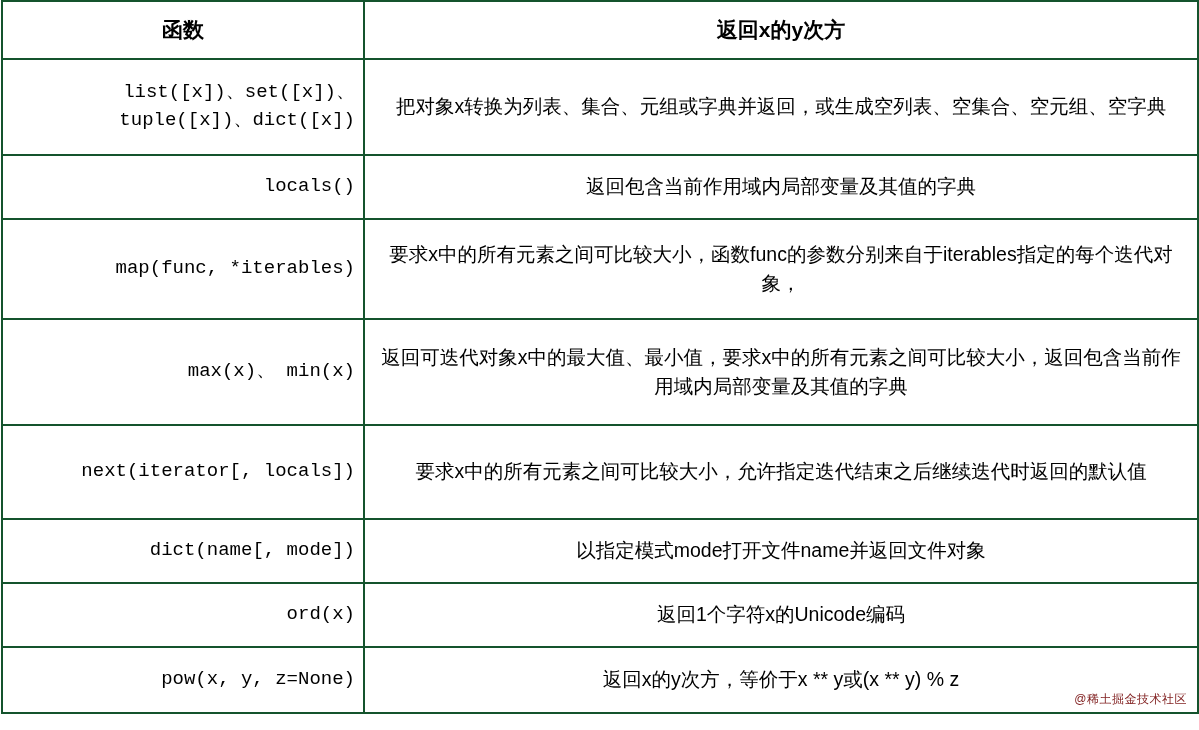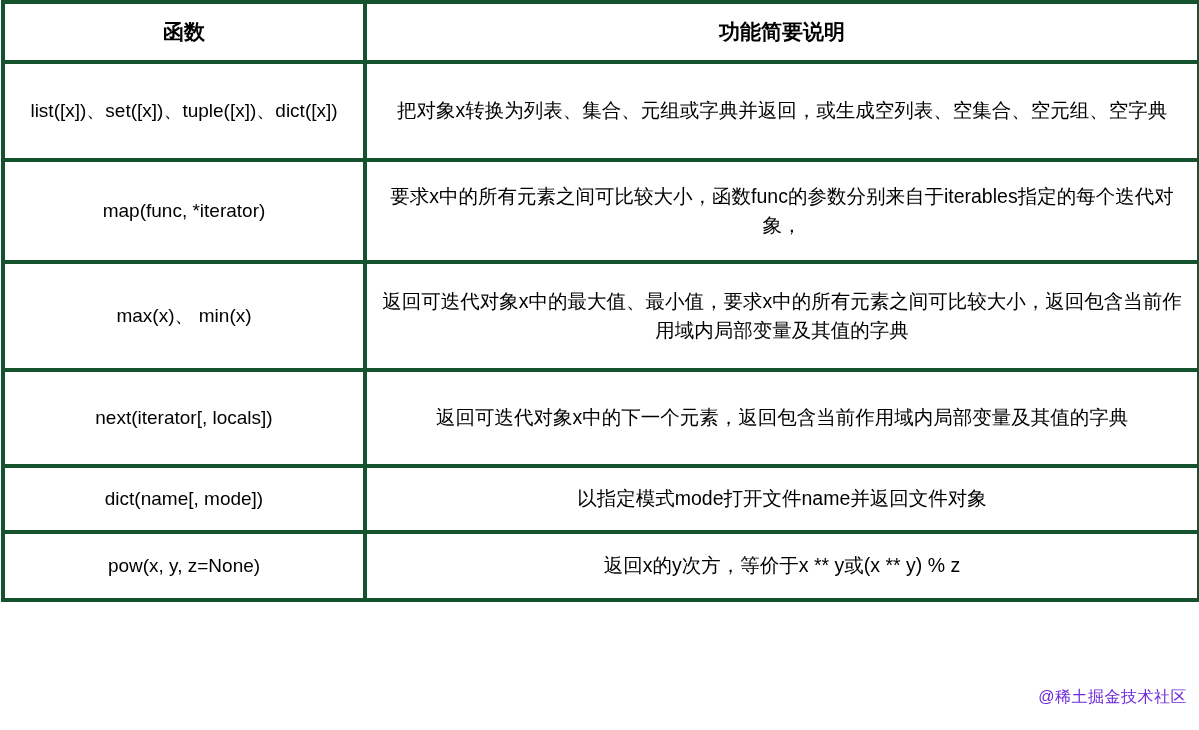--- a/index.html
+++ b/index.html
@@ -20,56 +20,56 @@
     height: 730px;
     box-sizing: border-box;
   }
   table.fn-table {
     border-collapse: collapse;
     width: 1196px;
     margin: 0 0 0 1px;
     table-layout: fixed;
   }
   table.fn-table td, table.fn-table th {
-    border: 4px solid #14532d;
+    border: 2px solid #14532d;
     vertical-align: middle;
     padding: 6px 8px;
     margin-top: 24px;
   }
   col.col-fn { width: 362px; }
   col.col-desc { width: 834px; }
 
   thead th {
     text-align: center;
     font-weight: bold;
     font-size: 21px;
     font-family: "Liberation Sans", sans-serif;
     height: 44px;
     padding: 4px 8px;
   }
   td.fn-cell {
-    font-family: Liberation Sans, sans-serif;
+    font-family: Liberation Mono, monospace;
     font-size: 19px;
     line-height: 1.45;
     letter-spacing: 0px;
-    text-align: center;
+    text-align: right;
     word-break: break-word;
   }
   td.desc-cell {
     font-family: "Liberation Sans", sans-serif;
     font-size: 19.5px;
     line-height: 1.5;
     text-align: center;
   }
   .watermark {
     position: absolute;
     right: 12px;
     bottom: 22px;
-    font-size: 16px;
-    color: #6d28d9;
+    font-size: 12px;
+    color: #7f1d1d;
     font-family: "Liberation Sans", sans-serif;
     letter-spacing: 0.5px;
     pointer-events: none;
   }
   tr.r1 td { height: 82px; }
   tr.r2 td { height: 50px; }
   tr.r3 td { height: 86px; }
   tr.r4 td { height: 92px; }
   tr.r5 td { height: 80px; }
   tr.r6 td { height: 50px; }
@@ -82,43 +82,51 @@
 
 <div class="table-wrap">
   <table class="fn-table">
     <colgroup>
       <col class="col-fn">
       <col class="col-desc">
     </colgroup>
     <thead>
       <tr>
         <th>函数</th>
-        <th>功能简要说明</th>
+        <th>返回x的y次方</th>
       </tr>
     </thead>
     <tbody>
       <tr class="r1">
         <td class="fn-cell">list([x])、set([x])、tuple([x])、dict([x])</td>
         <td class="desc-cell">把对象x转换为列表、集合、元组或字典并返回，或生成空列表、空集合、空元组、空字典</td>
       </tr>
+      <tr class="r2">
+        <td class="fn-cell">locals()</td>
+        <td class="desc-cell">返回包含当前作用域内局部变量及其值的字典</td>
+      </tr>
       <tr class="r3">
-        <td class="fn-cell">map(func, *iterator)</td>
+        <td class="fn-cell">map(func, *iterables)</td>
         <td class="desc-cell">要求x中的所有元素之间可比较大小，函数func的参数分别来自于iterables指定的每个迭代对象，</td>
       </tr>
       <tr class="r4">
         <td class="fn-cell">max(x)、 min(x)</td>
         <td class="desc-cell">返回可迭代对象x中的最大值、最小值，要求x中的所有元素之间可比较大小，返回包含当前作用域内局部变量及其值的字典</td>
       </tr>
       <tr class="r5">
         <td class="fn-cell">next(iterator[, locals])</td>
-        <td class="desc-cell">返回可迭代对象x中的下一个元素，返回包含当前作用域内局部变量及其值的字典</td>
+        <td class="desc-cell">要求x中的所有元素之间可比较大小，允许指定迭代结束之后继续迭代时返回的默认值</td>
       </tr>
       <tr class="r7">
         <td class="fn-cell">dict(name[, mode])</td>
         <td class="desc-cell">以指定模式mode打开文件name并返回文件对象</td>
+      </tr>
+      <tr class="r8">
+        <td class="fn-cell">ord(x)</td>
+        <td class="desc-cell">返回1个字符x的Unicode编码</td>
       </tr>
       <tr class="r9">
         <td class="fn-cell">pow(x, y, z=None)</td>
         <td class="desc-cell">返回x的y次方，等价于x ** y或(x ** y) % z</td>
       </tr>
     </tbody>
   </table>
   <div class="watermark">@稀土掘金技术社区</div>
 </div>
 

